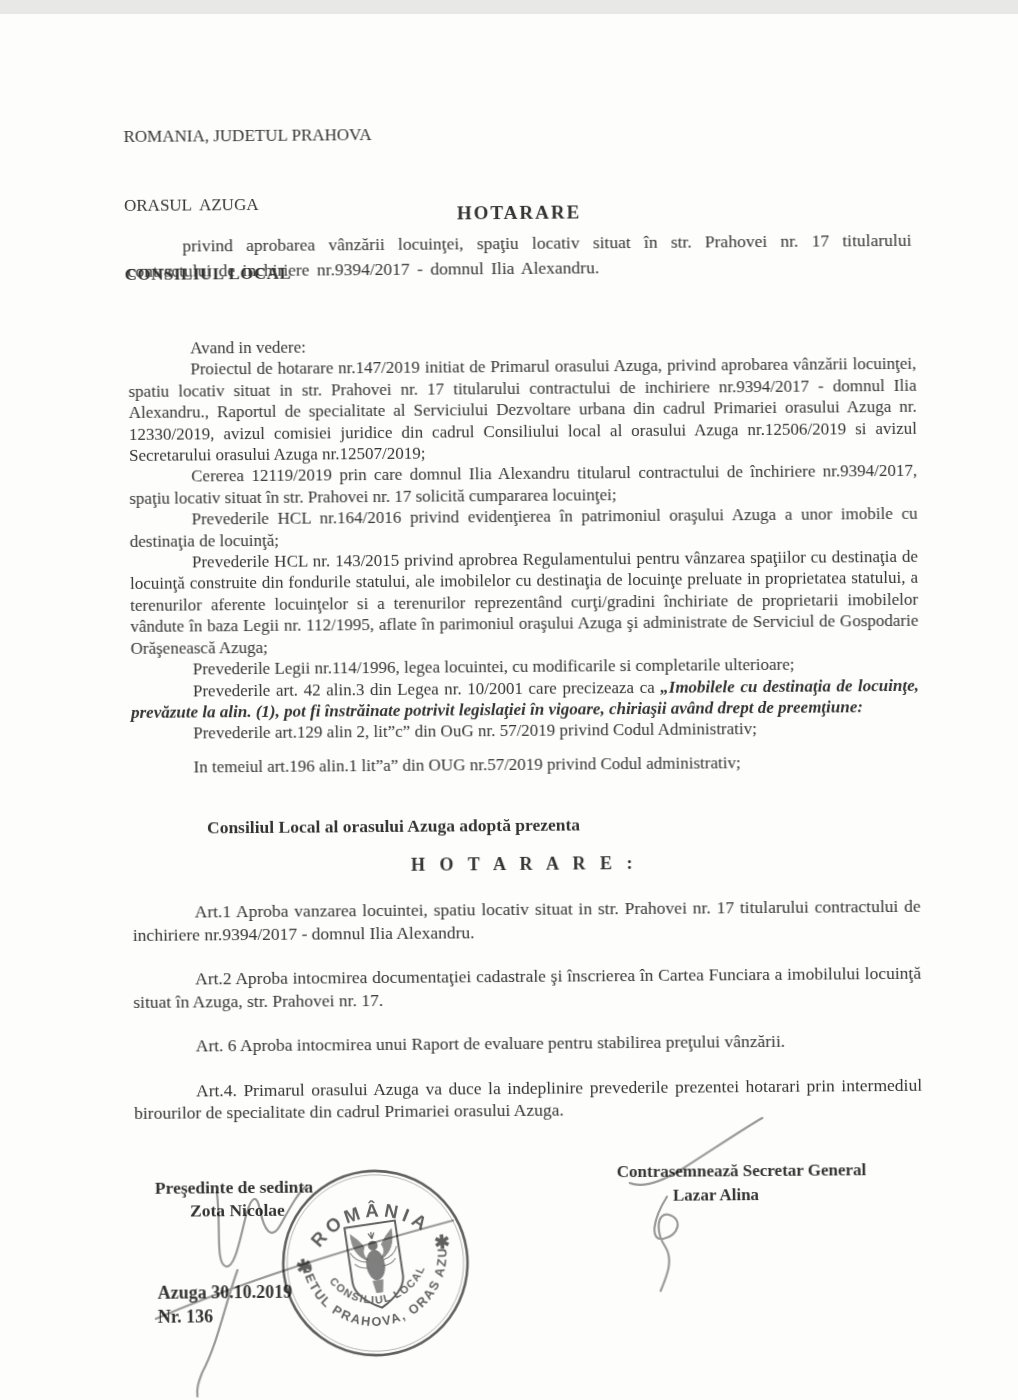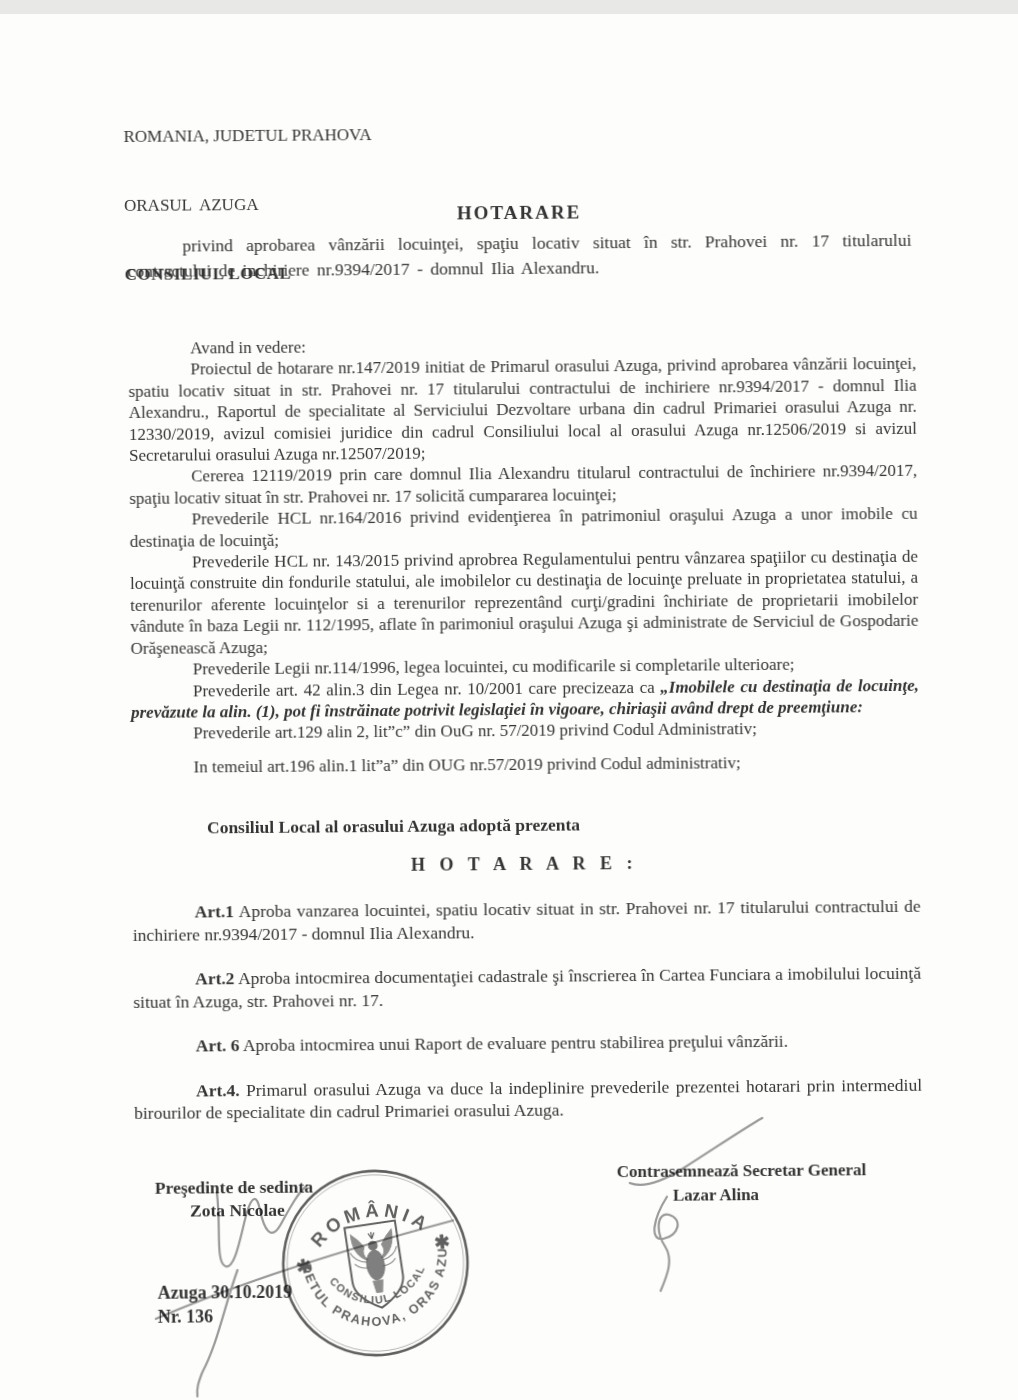--- a/index.html
+++ b/index.html
@@ -24,21 +24,21 @@
   .preamble p.intro{text-indent:62px;text-align:left;}
   .quote{font-weight:bold;font-style:italic;}
   .temeiul{margin-top:12px !important;text-align:left !important;}
   
   .adoption{position:absolute;left:130px;top:801px;width:784px;padding-left:0;font-size:17.5px;font-weight:bold;}
   .adoption span{margin-left:75px;}
   .hot-heading{position:absolute;left:130px;top:840px;width:784px;text-align:center;font-weight:bold;font-size:18px;letter-spacing:5px;}
   
   .articles{position:absolute;left:130px;top:884px;width:788px;font-size:17.5px;line-height:22.5px;}
   .articles p{margin:0 0 22px 0;text-align:justify;text-indent:62px;}
-  .art-label{font-weight:bold;}
+  .art-label{font-weight:normal;}
   
   .sig-left{position:absolute;left:150px;top:1160px;font-size:17.5px;font-weight:bold;line-height:22px;}
   .sig-left .sig-name{margin-left:35px;margin-top:1px;}
   .sig-right{position:absolute;left:612px;top:1148px;font-size:17px;font-weight:bold;line-height:22px;}
   .sig-right .sig-name{margin-left:56px;margin-top:2px;}
   .footer-block{position:absolute;left:152px;top:1264px;font-size:18px;font-weight:bold;line-height:24px;}
   
   .stamp-svg{position:absolute;left:272px;top:1150px;width:196px;height:196px;transform:rotate(-8deg);mix-blend-mode:multiply;opacity:0.82;}
   .handwriting{position:absolute;inset:0;pointer-events:none;mix-blend-mode:multiply;}
   .stamp-text{font-family:"Liberation Sans",sans-serif;fill:#3d3d3d;font-weight:bold;}

